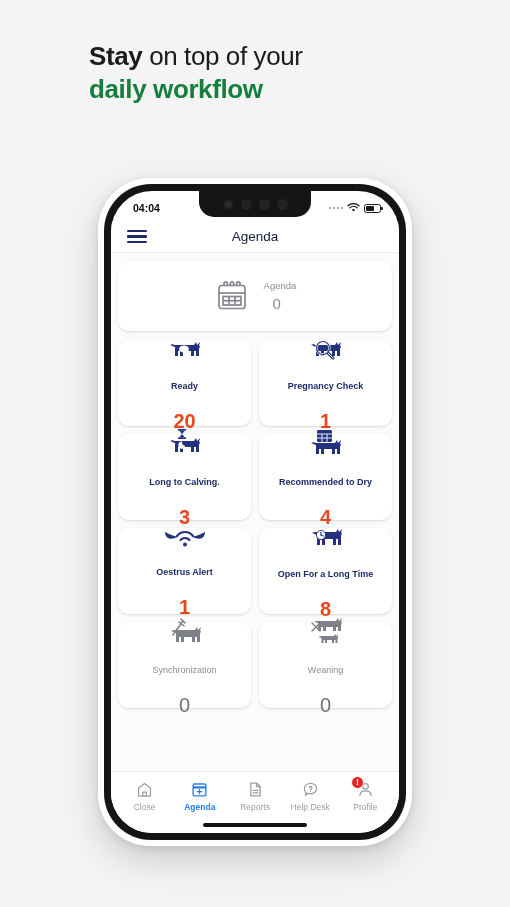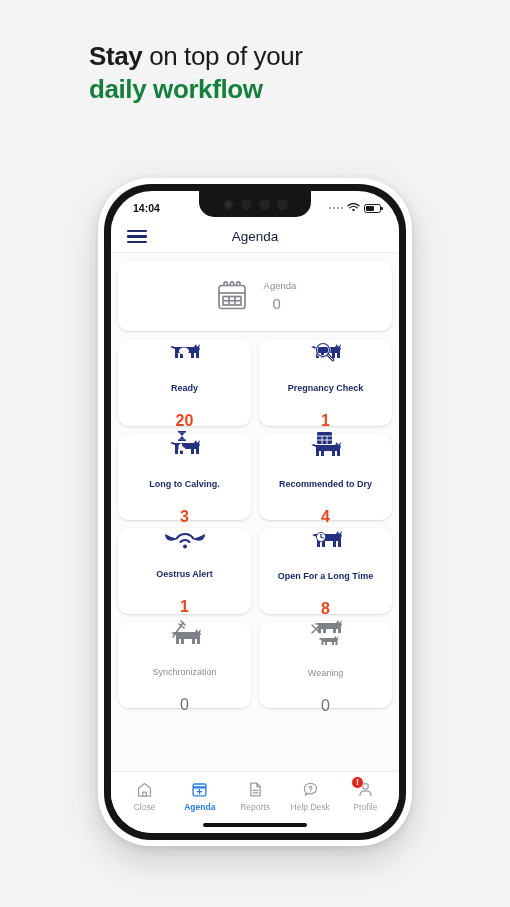--- a/index.html
+++ b/index.html
@@ -93,21 +93,21 @@
   .agenda-value { font-size:15px; color:#8a8d93; padding-left:9px; }
 
   .grid { display:grid; grid-template-columns:1fr 1fr; gap:8px; }
   .tile {
     height:86px; display:flex; flex-direction:column;
     align-items:center; justify-content:center; gap:17px;
     padding-top:2px;
   }
   .tile .ic { height:33px; display:flex; align-items:center; justify-content:center; }
   .tile .lbl { font-size:9px; font-weight:bold; color:#1c2a68; text-align:center; }
-  .tile .val { font-size:16px; font-weight:bold; color:#e8481f; margin-top:2px; }
+  .tile .val { font-size:20px; font-weight:bold; color:#e8481f; margin-top:2px; }
   .tile.muted .lbl { color:#8a8d93; font-weight:normal; }
   .tile.muted .val { color:#6f7278; font-weight:normal; }
 
   
   .bottomnav {
     position:absolute; left:0; right:0; bottom:0; height:62px;
     background:#ffffff; border-top:1px solid #ededed;
     display:flex; align-items:flex-start; justify-content:space-around;
     padding:9px 6px 0 6px;
   }
@@ -146,21 +146,21 @@
   <div class="phone-screen">
 
     <div class="notch">
       <div class="cam lens"></div>
       <div class="cam s"></div>
       <div class="cam s"></div>
       <div class="cam s"></div>
     </div>
 
     <div class="statusbar">
-      <div>14:04</div>
+      <div>04:04</div>
       <div class="sb-right">
         <div class="dots">
             <i></i>
             <i></i>
             <i></i>
             <i></i>
           </div>
         <svg width="13" height="10" viewBox="0 0 13 10">
           <path d="M6.5 8.6 L4.9 6.7 a2.6 2.6 0 0 1 3.2 0 Z" fill="#141414"></path>
           <path d="M2.9 4.8 a5.4 5.4 0 0 1 7.2 0" stroke="#141414" stroke-width="1.3" fill="none" stroke-linecap="round"></path>

